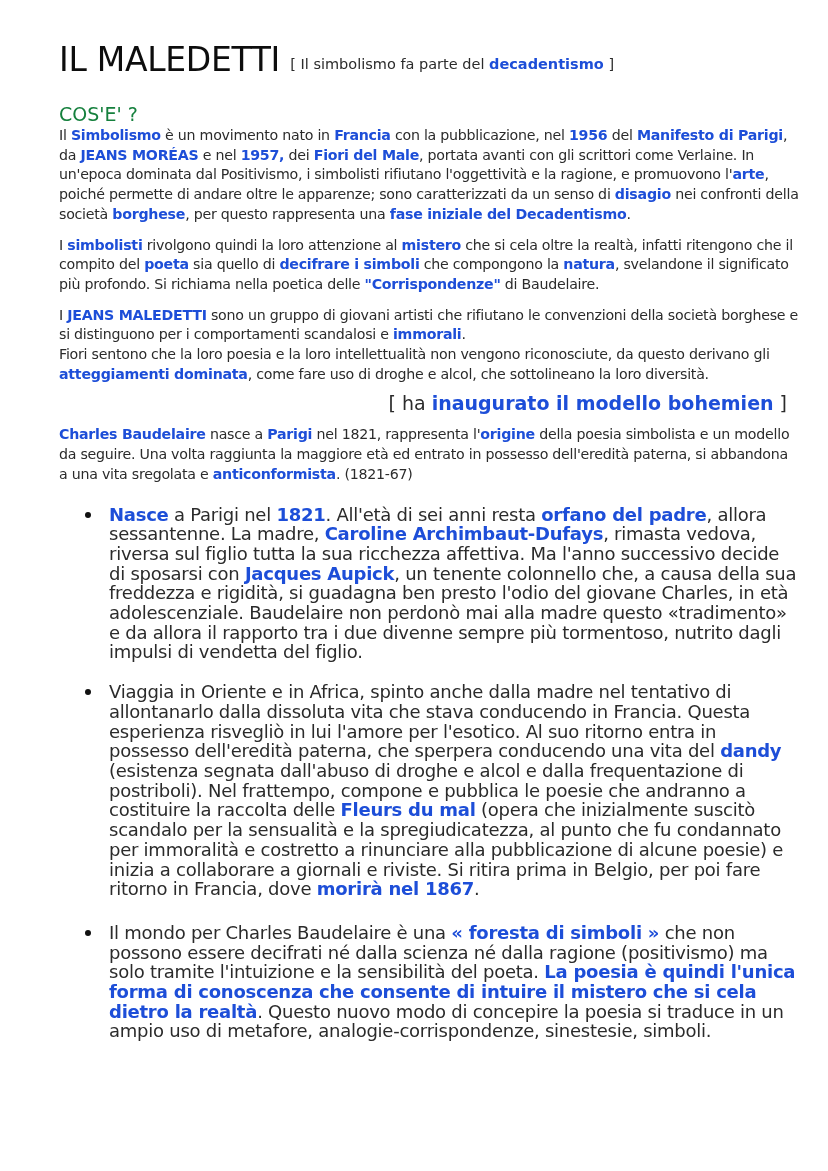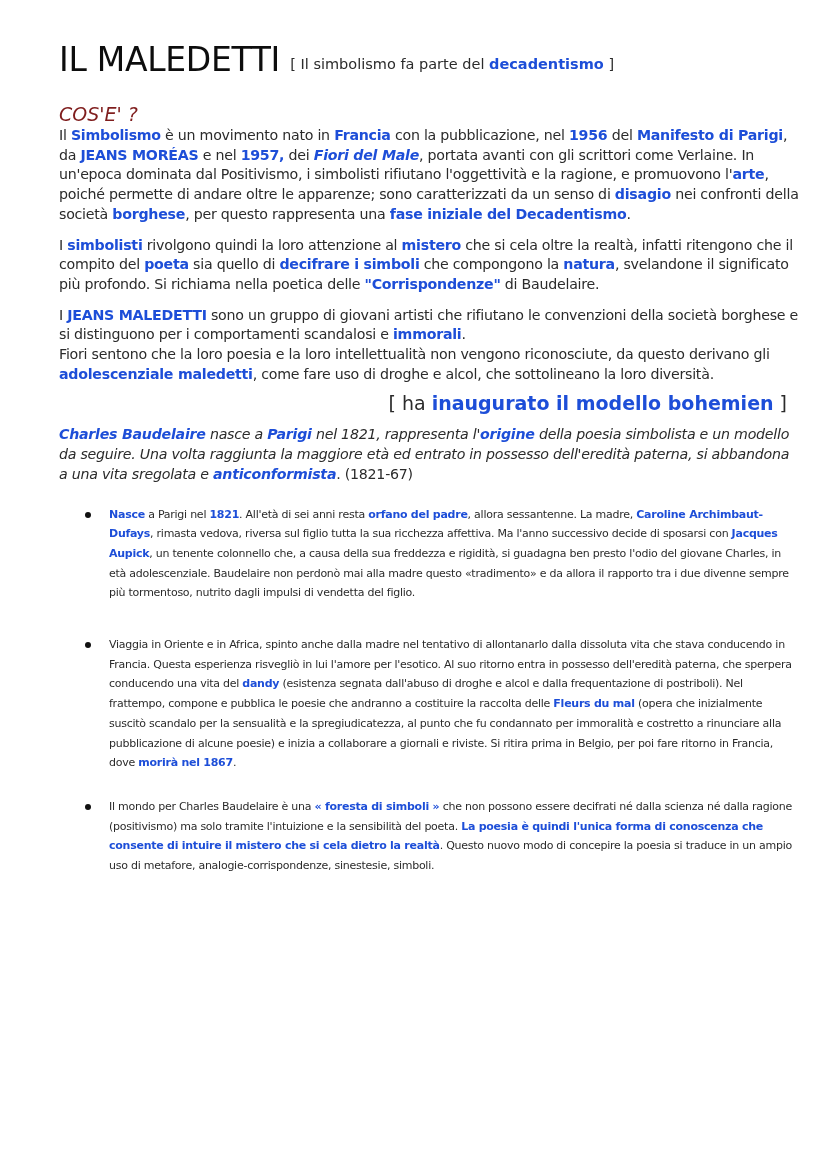--- a/index.html
+++ b/index.html
@@ -15,44 +15,43 @@
       font-family: "DejaVu Sans", sans-serif;
       color: #2b2b2b;
     }
     .page {
       position: absolute;
       left: 59px;
       top: 40px;
       width: 740px;
     }
     .b { font-weight: bold; color: #1d4ed8; }
-    .i { font-style: italic; }
+    .i { }
     .h1 {
       font-family: "DejaVu Sans", sans-serif;
       font-size: 33px;
       line-height: 40px;
       color: #0d0d0d;
       font-weight: normal;
       letter-spacing: -0.3px;
       margin: 0;
       white-space: nowrap;
     }
     .h1 .note {
       font-size: 14.5px;
       letter-spacing: 0;
       color: #2b2b2b;
       vertical-align: 2px;
     }
     .h2 {
       font-size: 19px;
       line-height: 24px;
-      color: #7f1d1d;
+      color: #15803d;
       margin: 18px 0 0 0;
       font-weight: normal;
-      font-style: italic;
     }
     p.para {
       margin: 0;
       font-size: 14.2px;
       line-height: 19.7px;
       letter-spacing: -0.25px;
     }
     .gap { height: 11px; }
     .note2 {
       text-align: right;
@@ -62,21 +61,21 @@
       padding-right: 12px;
     }
     ul.bullets {
       list-style: none;
       margin: 0;
       padding: 0;
     }
     ul.bullets li {
       position: relative;
       padding-left: 50px;
-      font-size: 11px;
+      font-size: 18px;
       line-height: 19.7px;
       letter-spacing: -0.25px;
     }
     ul.bullets li .dot {
       position: absolute;
       left: 26px;
       top: 7px;
       width: 6px;
       height: 6px;
       border-radius: 50%;
@@ -93,34 +92,34 @@
     <span class="note"><span>[ Il simbolismo fa parte del </span><span class="b">decadentismo</span><span> ]</span></span>
   </div>
 
   <div class="h2">COS'E' ?</div>
 
   <p class="para rich"><span>Il </span><span class="b">Simbolismo</span><span> è un movimento nato in </span><span class="b">Francia</span><span> con la pubblicazione, nel </span><span class="b">1956</span><span> del </span><span class="b">Manifesto di Parigi</span><span>, da </span><span class="b">JEANS MORÉAS</span><span> e nel </span><span class="b">1957,</span><span> dei </span><span class="b i">Fiori del Male</span><span>, portata avanti con gli scrittori come Verlaine. In un'epoca dominata dal Positivismo, i simbolisti rifiutano l'oggettività e la ragione, e promuovono l'</span><span class="b">arte</span><span>, poiché permette di andare oltre le apparenze; sono caratterizzati da un senso di </span><span class="b">disagio</span><span> nei confronti della società </span><span class="b">borghese</span><span>, per questo rappresenta una </span><span class="b">fase iniziale del Decadentismo</span><span>.</span></p>
   <div class="gap"></div>
   <p class="para rich"><span>I </span><span class="b">simbolisti</span><span> rivolgono quindi la loro attenzione al </span><span class="b">mistero</span><span> che si cela oltre la realtà, infatti ritengono che il compito del </span><span class="b">poeta</span><span> sia quello di </span><span class="b">decifrare i simboli</span><span> che compongono la </span><span class="b">natura</span><span>, svelandone il significato più profondo. Si richiama nella poetica delle </span><span class="b">"Corrispondenze"</span><span> di Baudelaire.</span></p>
   <div class="gap"></div>
   <p class="para rich"><span>I </span><span class="b">JEANS MALEDETTI</span><span> sono un gruppo di giovani artisti che rifiutano le convenzioni della società borghese e si distinguono per i comportamenti scandalosi e </span><span class="b">immorali</span><span>.</span></p>
-  <p class="para rich"><span>Fiori sentono che la loro poesia e la loro intellettualità non vengono riconosciute, da questo derivano gli </span><span class="b">adolescenziale maledetti</span><span>, come fare uso di droghe e alcol, che sottolineano la loro diversità.</span></p>
+  <p class="para rich"><span>Fiori sentono che la loro poesia e la loro intellettualità non vengono riconosciute, da questo derivano gli </span><span class="b">atteggiamenti dominata</span><span>, come fare uso di droghe e alcol, che sottolineano la loro diversità.</span></p>
 
   <div class="note2 rich"><span>[ ha </span><span class="b">inaugurato il modello bohemien</span><span> ]</span></div>
 
   <div style="height:12px"></div>
   <p class="para rich"><span class="b i">Charles Baudelaire</span><span class="i"> nasce a </span><span class="b i">Parigi</span><span class="i"> nel 1821, rappresenta l'</span><span class="b i">origine</span><span class="i"> della poesia simbolista e un modello da seguire. Una volta raggiunta la maggiore età ed entrato in possesso dell'eredità paterna, si abbandona a una vita sregolata e </span><span class="b i">anticonformista</span><span>. (1821-67)</span></p>
 
   <div style="height:20px"></div>
   <ul class="bullets">
     <li>
       <span class="dot"></span>
       <span class="rich"><span class="b">Nasce</span><span> a Parigi nel </span><span class="b">1821</span><span>. All'età di sei anni resta </span><span class="b">orfano del padre</span><span>, allora sessantenne. La madre, </span><span class="b">Caroline Archimbaut-Dufays</span><span>, rimasta vedova, riversa sul figlio tutta la sua ricchezza affettiva. Ma l'anno successivo decide di sposarsi con </span><span class="b">Jacques Aupick</span><span>, un tenente colonnello che, a causa della sua freddezza e rigidità, si guadagna ben presto l'odio del giovane Charles, in età adolescenziale. Baudelaire non perdonò mai alla madre questo «tradimento» e da allora il rapporto tra i due divenne sempre più tormentoso, nutrito dagli impulsi di vendetta del figlio.</span></span>
     </li>
-    <li style="margin-top:32px">
+    <li style="margin-top:20px">
       <span class="dot"></span>
       <span class="rich"><span>Viaggia in Oriente e in Africa, spinto anche dalla madre nel tentativo di allontanarlo dalla dissoluta vita che stava conducendo in Francia. Questa esperienza risvegliò in lui l'amore per l'esotico. Al suo ritorno entra in possesso dell'eredità paterna, che sperpera conducendo una vita del </span><span class="b">dandy</span><span> (esistenza segnata dall'abuso di droghe e alcol e dalla frequentazione di postriboli). Nel frattempo, compone e pubblica le poesie che andranno a costituire la raccolta delle </span><span class="b">Fleurs du mal</span><span> (opera che inizialmente suscitò scandalo per la sensualità e la spregiudicatezza, al punto che fu condannato per immoralità e costretto a rinunciare alla pubblicazione di alcune poesie) e inizia a collaborare a giornali e riviste. Si ritira prima in Belgio, per poi fare ritorno in Francia, dove </span><span class="b">morirà nel 1867</span><span>.</span></span>
     </li>
     <li style="margin-top:24px">
       <span class="dot"></span>
       <span class="rich"><span>Il mondo per Charles Baudelaire è una </span><span class="b">« foresta di simboli »</span><span> che non possono essere decifrati né dalla scienza né dalla ragione (positivismo) ma solo tramite l'intuizione e la sensibilità del poeta. </span><span class="b">La poesia è quindi l'unica forma di conoscenza che consente di intuire il mistero che si cela dietro la realtà</span><span>. Questo nuovo modo di concepire la poesia si traduce in un ampio uso di metafore, analogie-corrispondenze, sinestesie, simboli.</span></span>
     </li>
   </ul>
 </div>
 

